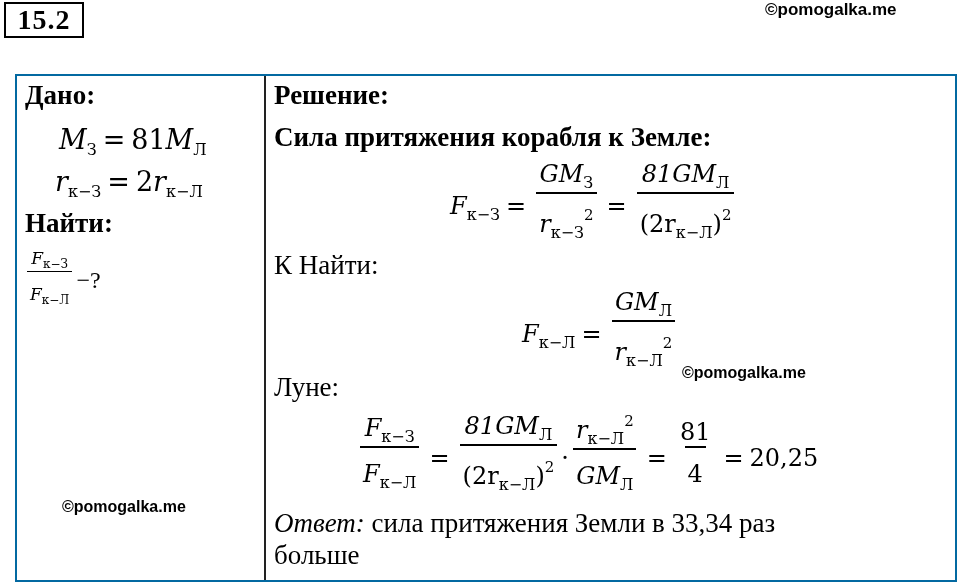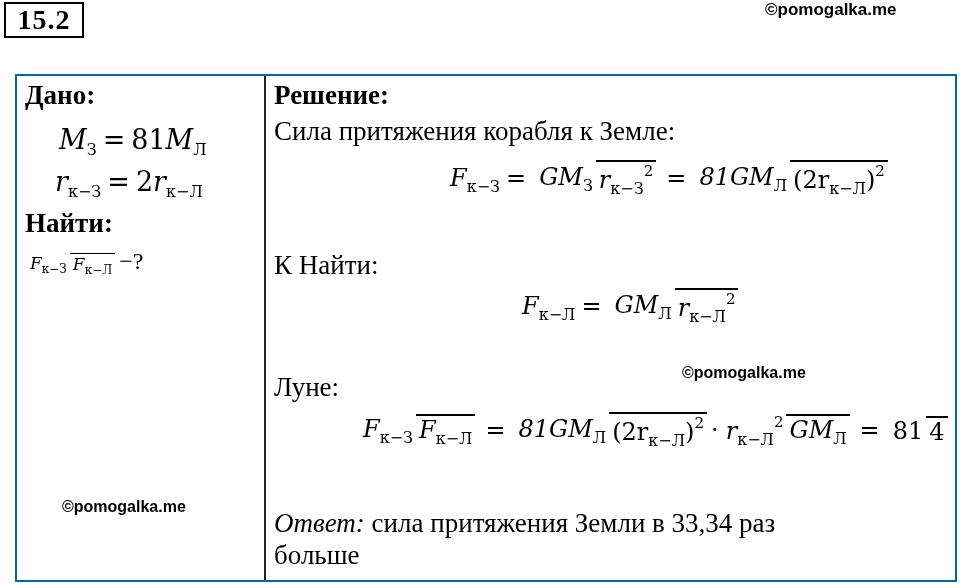--- a/index.html
+++ b/index.html
@@ -15,23 +15,23 @@
   .divider { position:absolute; left:247px; top:0; bottom:0; width:1.5px; background:#222; }
   .left, .right { position:absolute; top:0; bottom:0; }
   .left { left:0; width:247px; }
   .right { left:249px; right:0; }
   .hdr { position:absolute; font-weight:bold; font-size:27px; }
   .txt { position:absolute; font-size:27px; white-space:nowrap; }
   .math { position:absolute; font-family:"DejaVu Serif", serif; font-size:24px; white-space:nowrap; }
   .math i { font-style:italic; }
   .sub { font-size:16px; vertical-align:-6px; font-style:normal; }
   .sup { font-size:15px; vertical-align:12px; }
-  .frac { display:inline-flex; flex-direction:row; align-items:center; vertical-align:middle; margin:0 4px; }
+  .frac { display:inline-flex; flex-direction:column; align-items:center; vertical-align:middle; margin:0 4px; }
   .frac .n { padding:0 3px; }
-  .frac .d { border-top:2px solid #000; padding:0 3px; }
+  .frac .d { border-top:2px solid #000; padding:12px 3px; }
   .eq { margin:0 6px; }
   .ans-label { font-weight:normal; font-style:italic; }
 </style>
 </head>
 <body>
 
 <div class="num-box">15.2</div>
 <div class="wm wm-top">©pomogalka.me</div>
 
 <div class="table">
@@ -47,21 +47,21 @@
     <div class="math" style="left:6px;top:172px;font-size:17px;">
       <span class="frac">
           <span class="n"><i>F</i><span class="sub" style="font-size:12px;vertical-align:-4px">к−З</span></span>
           <span class="d" style="border-top-width:1.5px"><i>F</i><span class="sub" style="font-size:12px;vertical-align:-4px">к−Л</span></span>
         </span><span style="font-family:'Liberation Serif',serif;font-size:24px">−?</span>
     </div>
   </div>
   <div class="divider"></div>
   <div class="right">
     <div class="hdr" style="left:8px;top:4px;">Решение:</div>
-    <div class="txt" style="left:8px;top:40px;">Сила притяжения корабля к Земле:</div>
+    <div class="txt" style="left:8px;top:46px;font-weight:bold;">Сила притяжения корабля к Земле:</div>
     <div class="math" style="left:184px;top:84px;">
       <i>F</i><span class="sub">к−З</span><span class="eq">=</span><span class="frac">
           <span class="n"><i>GM</i><span class="sub">З</span></span>
           <span class="d"><i>r</i><span class="sub">к−З</span><span class="sup">2</span></span>
         </span><span class="eq">=</span><span class="frac">
           <span class="n"><i>81GM</i><span class="sub">Л</span></span>
           <span class="d"><span>(2r</span><span class="sub">к−Л</span><span>)</span><span class="sup">2</span></span>
         </span>
     </div>
     <div class="txt" style="left:8px;top:174px;">К Найти:</div>

